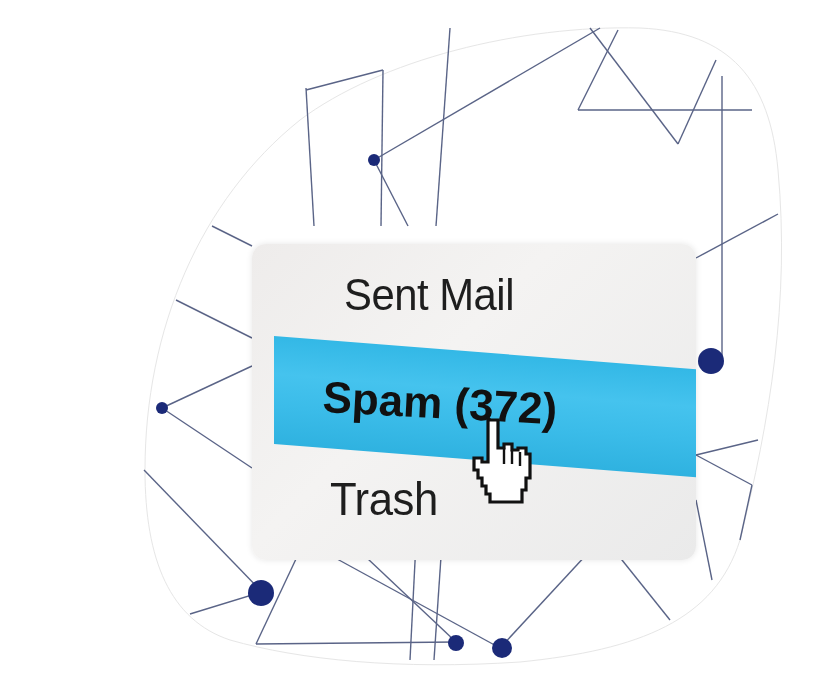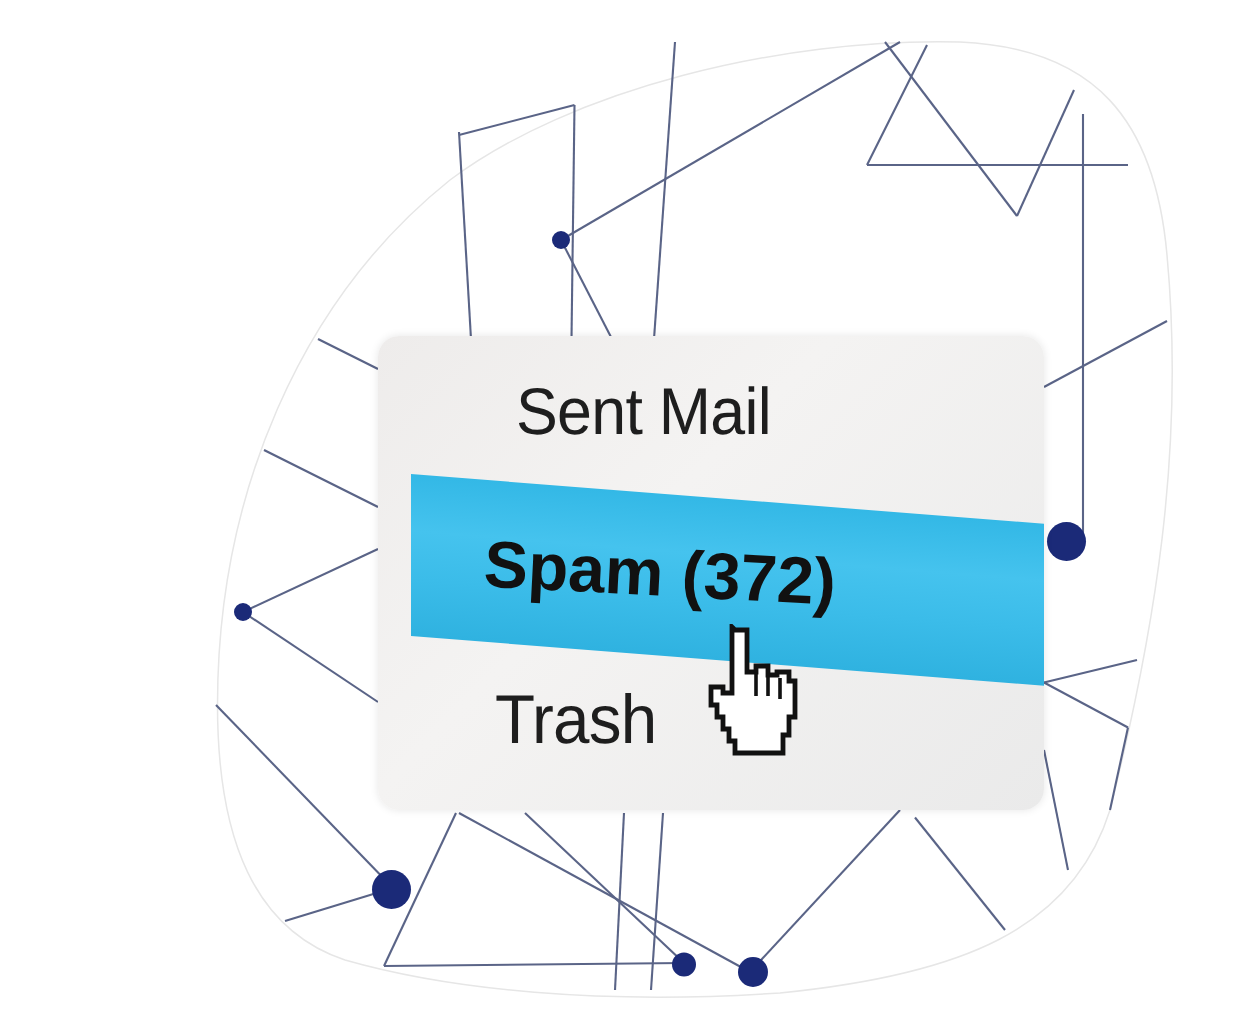--- a/index.html
+++ b/index.html
@@ -1,19 +1,19 @@
 <!DOCTYPE html>
 <html><head>
   <meta charset="utf-8">
   <style>
     html, body { margin: 0; padding: 0; background: #ffffff; }
     body { width: 828px; height: 678px; position: relative; overflow: hidden; font-family: "Liberation Sans", sans-serif; }
     .blob { position: absolute; left: 0; top: 0; width: 828px; height: 678px; }
     .card {
-      position: absolute; left: 252px; top: 224px; width: 444px; height: 316px;
+      position: absolute; left: 252px; top: 244px; width: 444px; height: 316px;
       border-radius: 14px;
       background: linear-gradient(135deg, #eeeceb 0%, #f4f3f2 40%, #eaeaea 100%);
       box-shadow: 0 0 6px rgba(0,0,0,0.10);
       overflow: hidden;
     }
     .item-text { position: absolute; color: #1e1e1e; white-space: nowrap; }
     .sent { left: 92px; top: 26px; font-size: 44px; letter-spacing: -0.5px; transform: scaleX(0.95); transform-origin: left; }
     .trash { left: 78px; top: 228px; font-size: 46px; letter-spacing: -0.5px; transform: scaleX(0.95); transform-origin: left; }
     .spam-bar {
       position: absolute; left: 22px; top: 92px; width: 440px; height: 108px;

